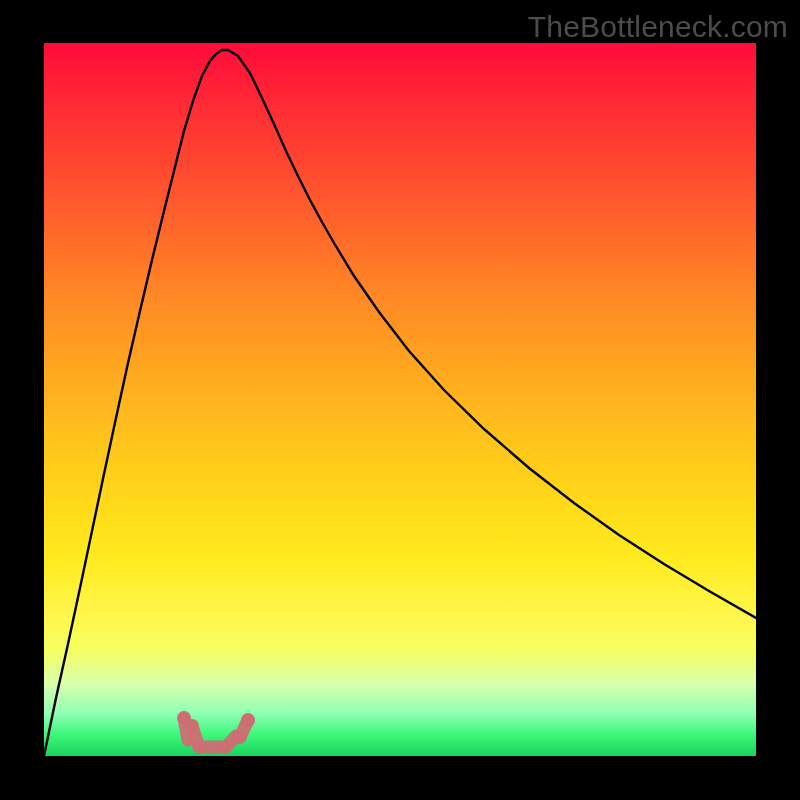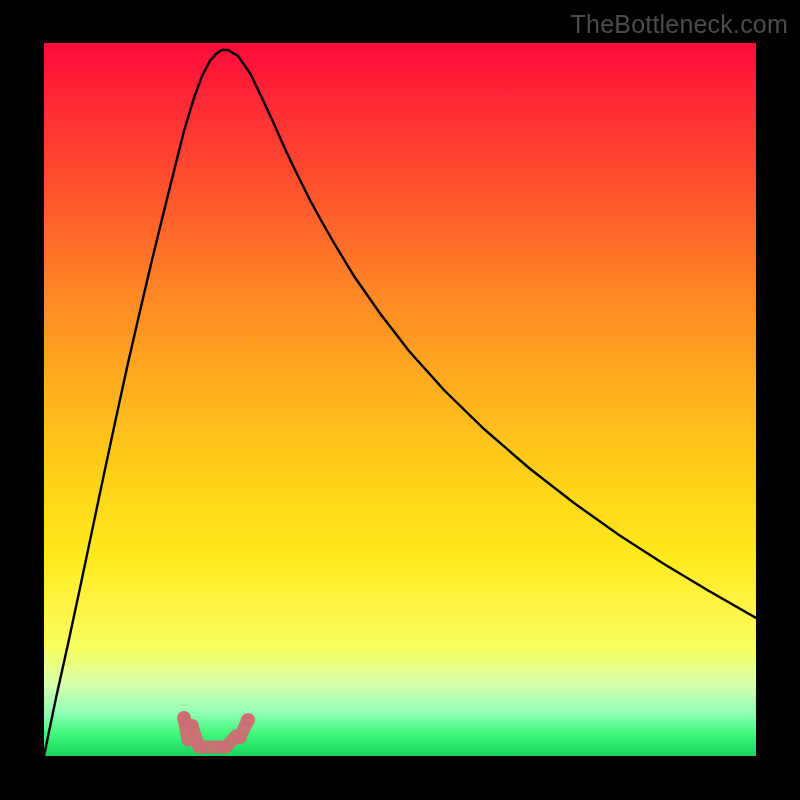--- a/index.html
+++ b/index.html
@@ -46,21 +46,21 @@
       #8fffb5 94%,
       #3cf77a 97%,
       #19d35e 100%
     );
   }
   .watermark {
     position: absolute;
     top: 10px;
     right: 12px;
     color: #4c4c4c;
-    font-size: 25px;
+    font-size: 30px;
     font-weight: 500;
     letter-spacing: 0.2px;
   }
   svg.curves {
     position: absolute;
     inset: 0;
     width: 100%;
     height: 100%;
     pointer-events: none;
   }

